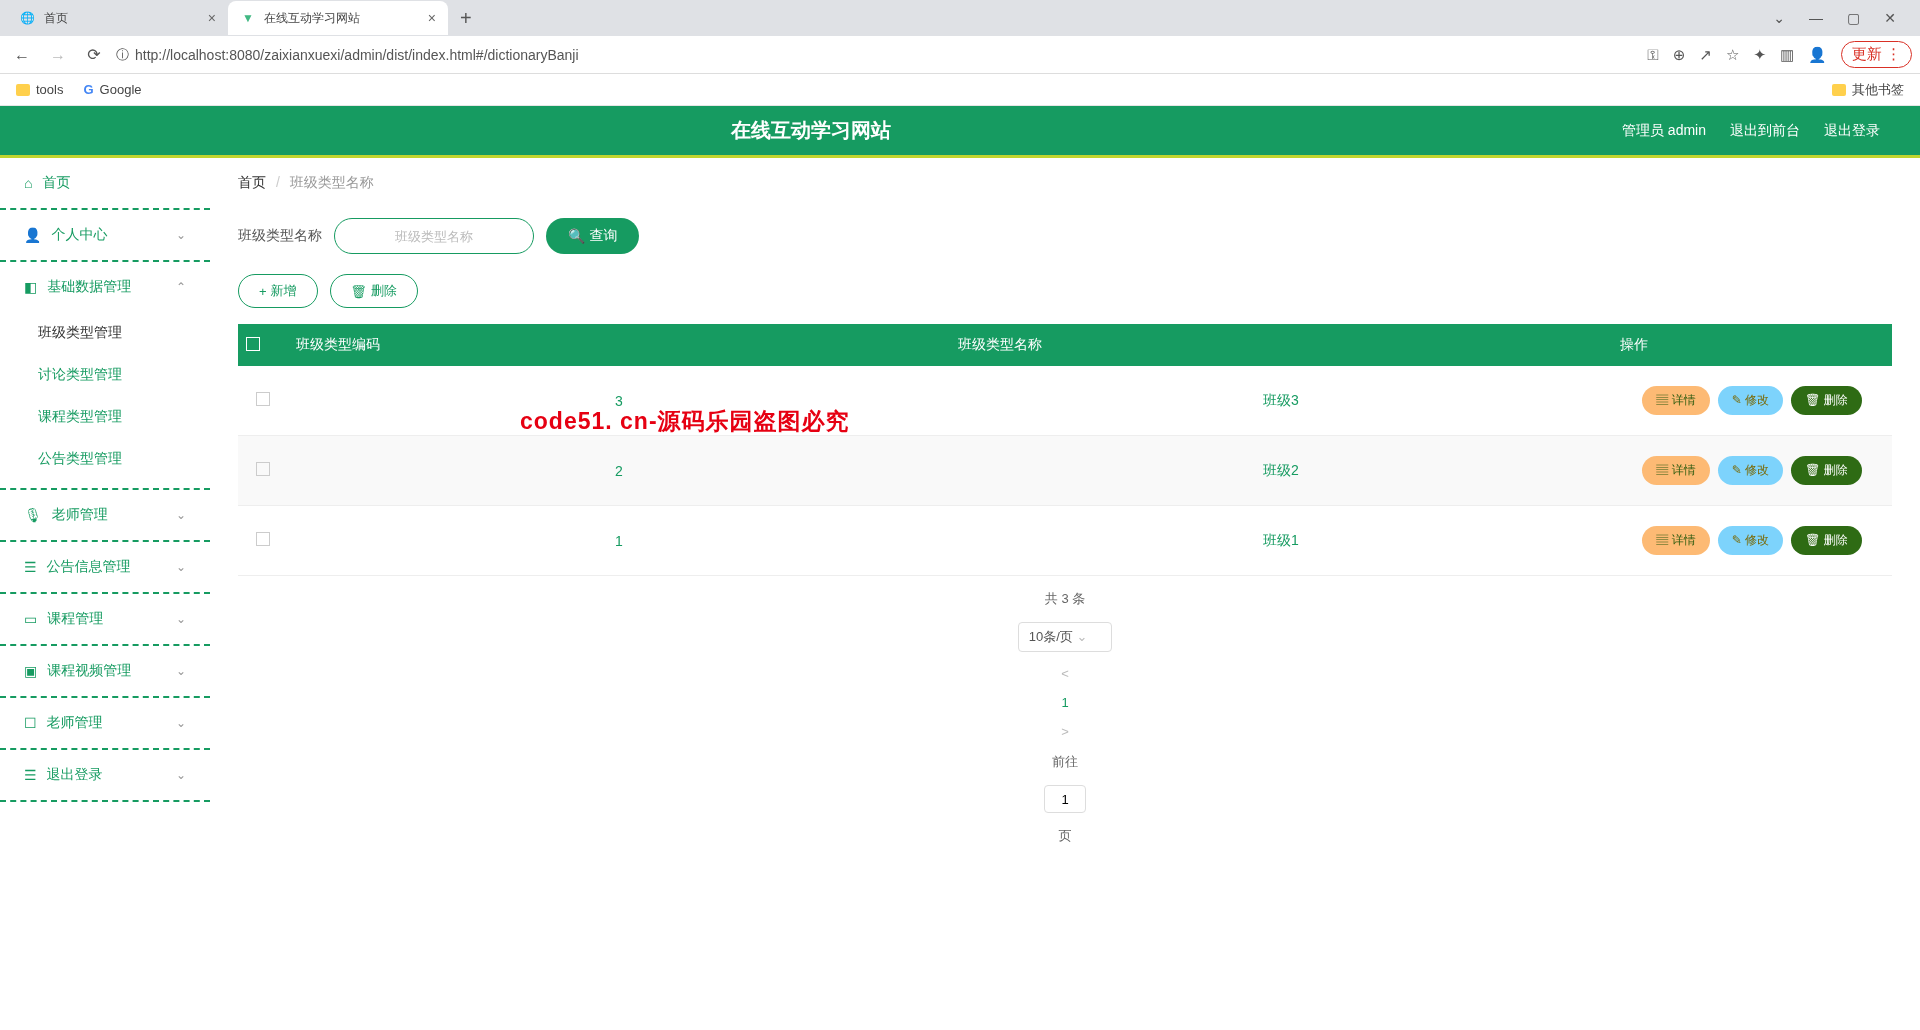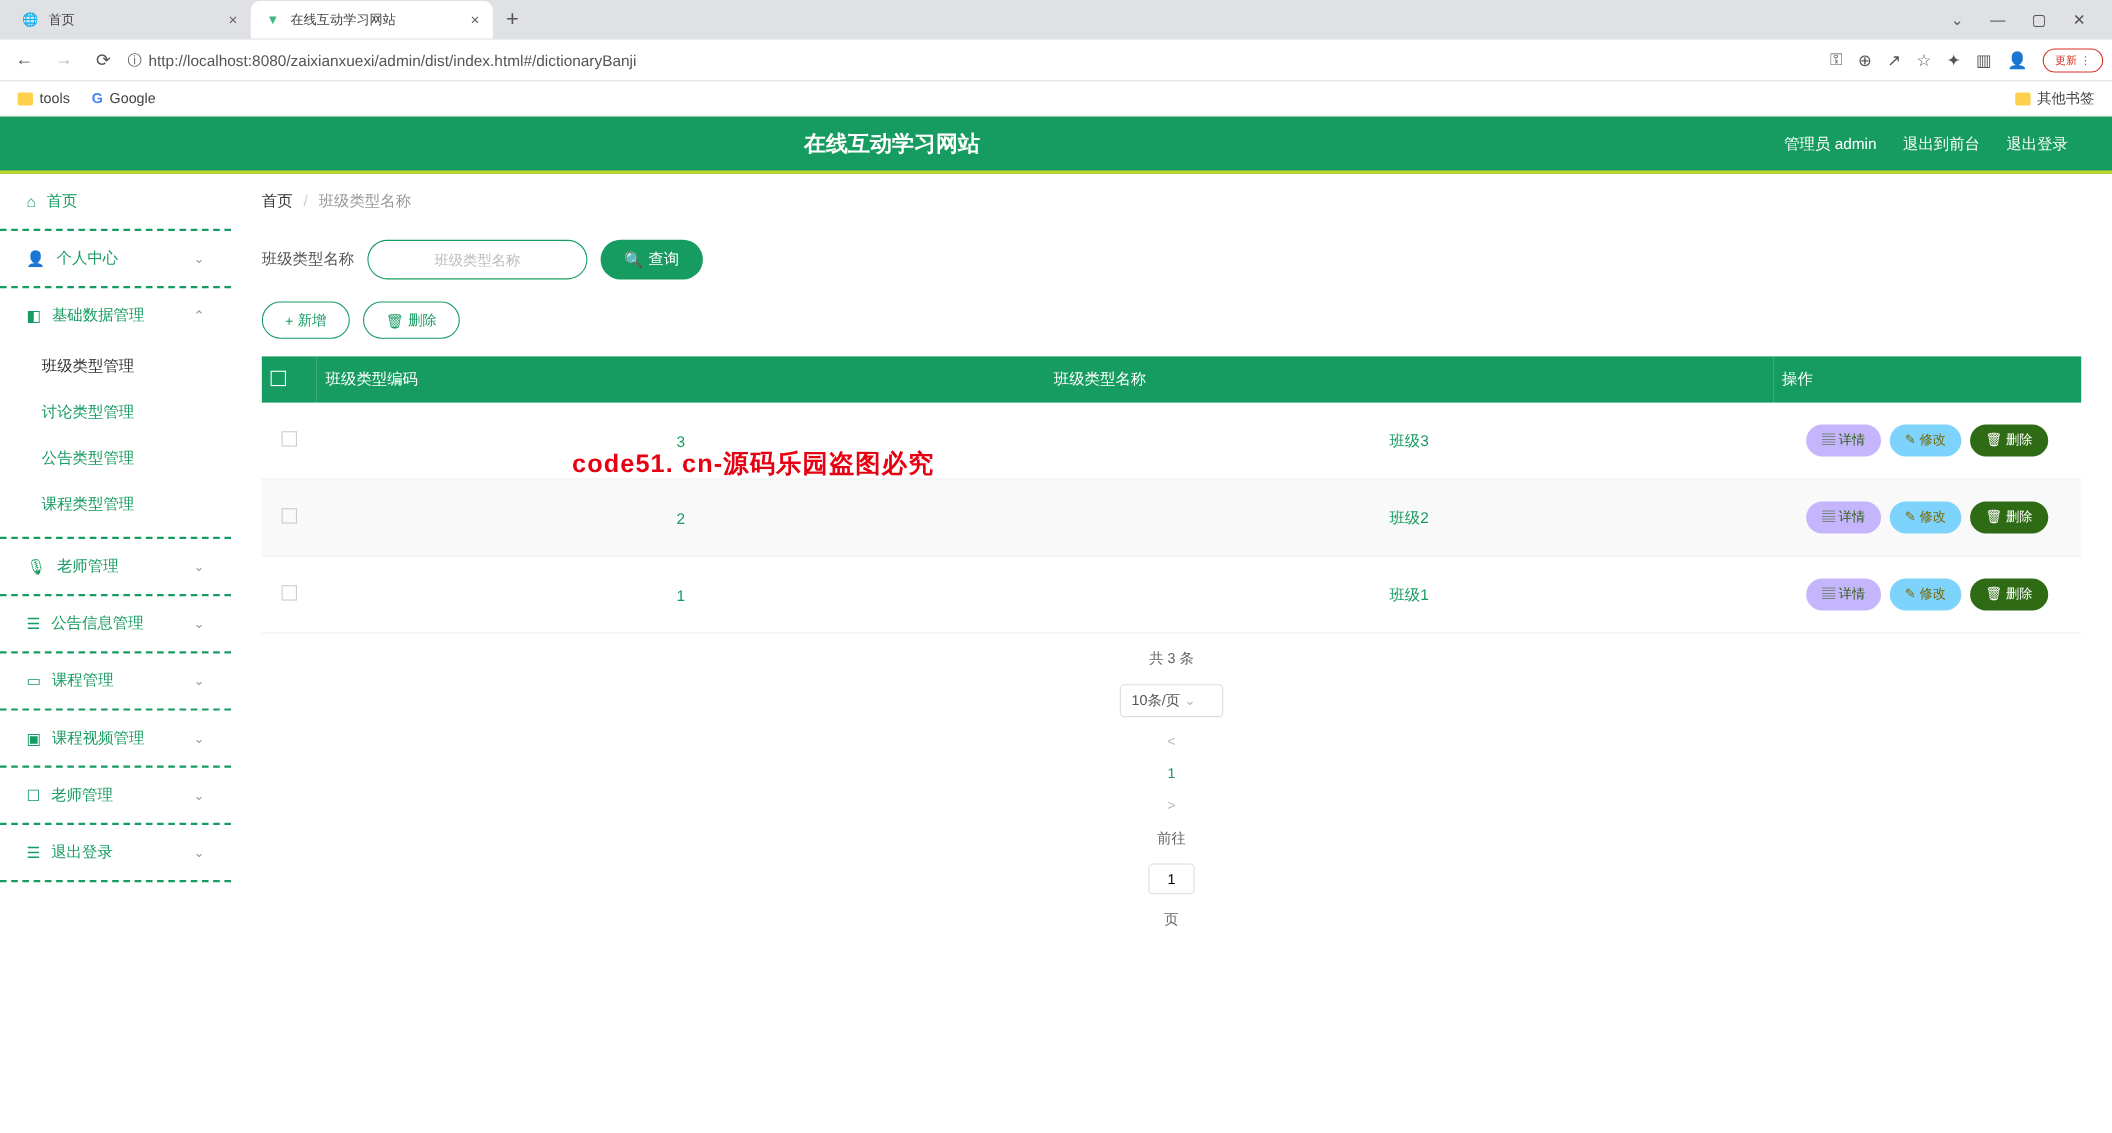--- a/index.html
+++ b/index.html
@@ -13,21 +13,21 @@
 .tab .favicon { width: 16px; height: 16px; display: inline-flex; align-items: center; justify-content: center; }
 .tab .close { margin-left: auto; font-size: 14px; color: #666; }
 .new-tab { font-size: 20px; color: #555; padding: 0 12px; }
 .window-controls { margin-left: auto; display: flex; gap: 24px; padding-right: 16px; color: #555; font-size: 14px; }
 
 .addr-row { display: flex; align-items: center; height: 38px; background: #fff; padding: 0 8px; gap: 8px; border-bottom: 1px solid #ddd; }
 .nav-btn { width: 28px; text-align: center; color: #555; font-size: 16px; }
 .addr-bar { flex: 1; display: flex; align-items: center; gap: 6px; font-size: 14px; color: #555; }
 .addr-bar .lock { font-size: 13px; }
 .addr-icons { display: flex; gap: 14px; align-items: center; color: #555; font-size: 15px; }
-.update-btn { border: 1px solid #d93025; color: #d93025; border-radius: 14px; padding: 3px 10px; font-size: 10px; }
+.update-btn { border: 1px solid #d93025; color: #d93025; border-radius: 14px; padding: 3px 10px; font-size: 15px; }
 
 .bookmarks-row { display: flex; align-items: center; height: 32px; background: #fff; padding: 0 16px; gap: 20px; font-size: 13px; color: #444; border-bottom: 1px solid #e6e6e6; }
 .bookmark { display: flex; align-items: center; gap: 6px; }
 .bookmark .folder { width: 14px; height: 12px; background: #ffd04c; border-radius: 2px; display: inline-block; }
 .bookmark .g-icon { color: #4285f4; font-weight: bold; }
 .bookmarks-right { margin-left: auto; display: flex; align-items: center; gap: 6px; }
 
 
 .app-header { background: #169b61; height: 52px; display: flex; align-items: center; color: #fff; border-bottom: 3px solid #c0d52e; }
 .app-title { flex: 1; text-align: center; font-size: 20px; font-weight: bold; }
@@ -66,21 +66,21 @@
 table { width: 100%; border-collapse: collapse; }
 thead th { background: #169b61; color: #fff; font-weight: 500; padding: 12px 8px; font-size: 14px; text-align: left; }
 thead th:first-child { width: 50px; }
 tbody td { padding: 20px 8px; text-align: center; font-size: 14px; color: #169b61; border-bottom: 1px solid #eee; }
 tbody tr:nth-child(even) { background: #f9f9f9; }
 .chk { width: 14px; height: 14px; border: 1px solid #ccc; display: inline-block; }
 .chk-head { width: 14px; height: 14px; border: 1px solid #fff; display: inline-block; }
 
 .row-actions { display: flex; justify-content: center; gap: 8px; }
 .pill { border-radius: 16px; padding: 6px 14px; font-size: 12px; display: inline-flex; align-items: center; gap: 3px; color: #333; }
-.pill.detail { background: #c4b5fd; color: #2e5c10; }
+.pill.detail { background: #fdba74; color: #2e5c10; }
 .pill.edit { background: #7dd3fc; color: #7a6800; }
 .pill.delete { background: #2e6b14; color: #fff; }
 
 
 .pagination { display: flex; align-items: center; gap: 14px; padding: 14px 28px; font-size: 13px; color: #666; flex-direction: column; }
 .page-select { border: 1px solid #ddd; border-radius: 4px; padding: 5px 24px 5px 10px; font-size: 13px; color: #555; position: relative; background: #fff; }
 .page-nav { color: #bbb; padding: 0 6px; }
 .page-num { color: #169b61; padding: 0 6px; }
 .page-input { width: 42px; height: 28px; border: 1px solid #ddd; border-radius: 4px; text-align: center; font-size: 13px; }
 
@@ -169,22 +169,22 @@
       <span class="chevron">⌄</span>
     </div>
     <div class="menu-item" style="border-bottom:none">
       <span class="icon">◧</span>
       <span>基础数据管理</span>
       <span class="chevron">⌃</span>
     </div>
     <div class="submenu-group">
       <div class="submenu-item active">班级类型管理</div>
       <div class="submenu-item">讨论类型管理</div>
+      <div class="submenu-item">课程类型管理</div>
       <div class="submenu-item">公告类型管理</div>
-      <div class="submenu-item">课程类型管理</div>
     </div>
     <div class="menu-item">
       <span class="icon">🎙</span>
       <span>老师管理</span>
       <span class="chevron">⌄</span>
     </div>
     <div class="menu-item">
       <span class="icon">☰</span>
       <span>公告信息管理</span>
       <span class="chevron">⌄</span>

